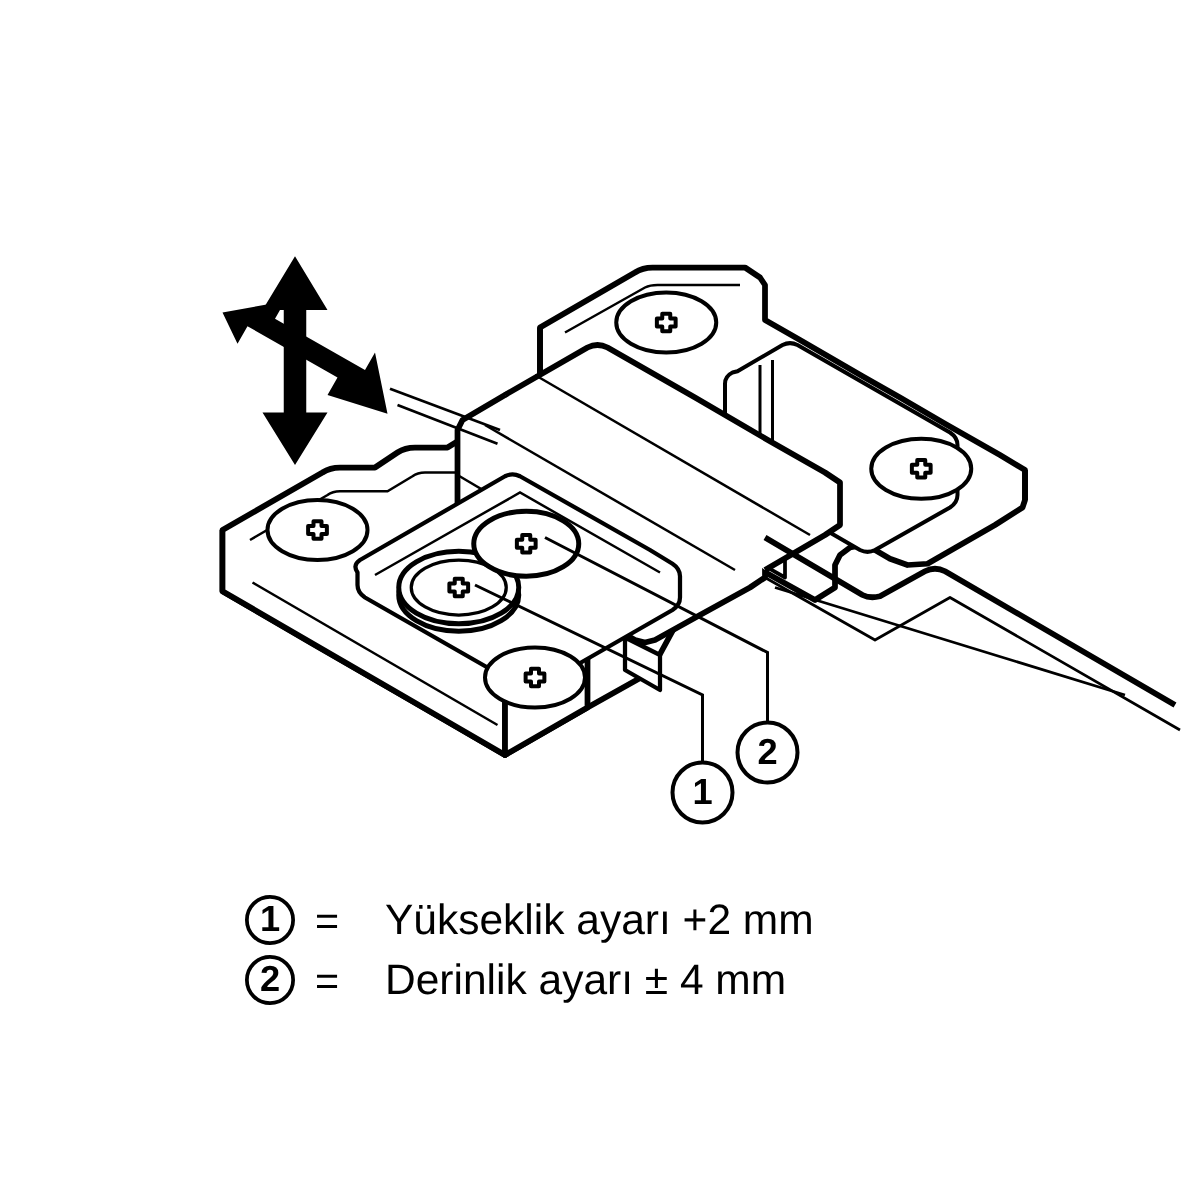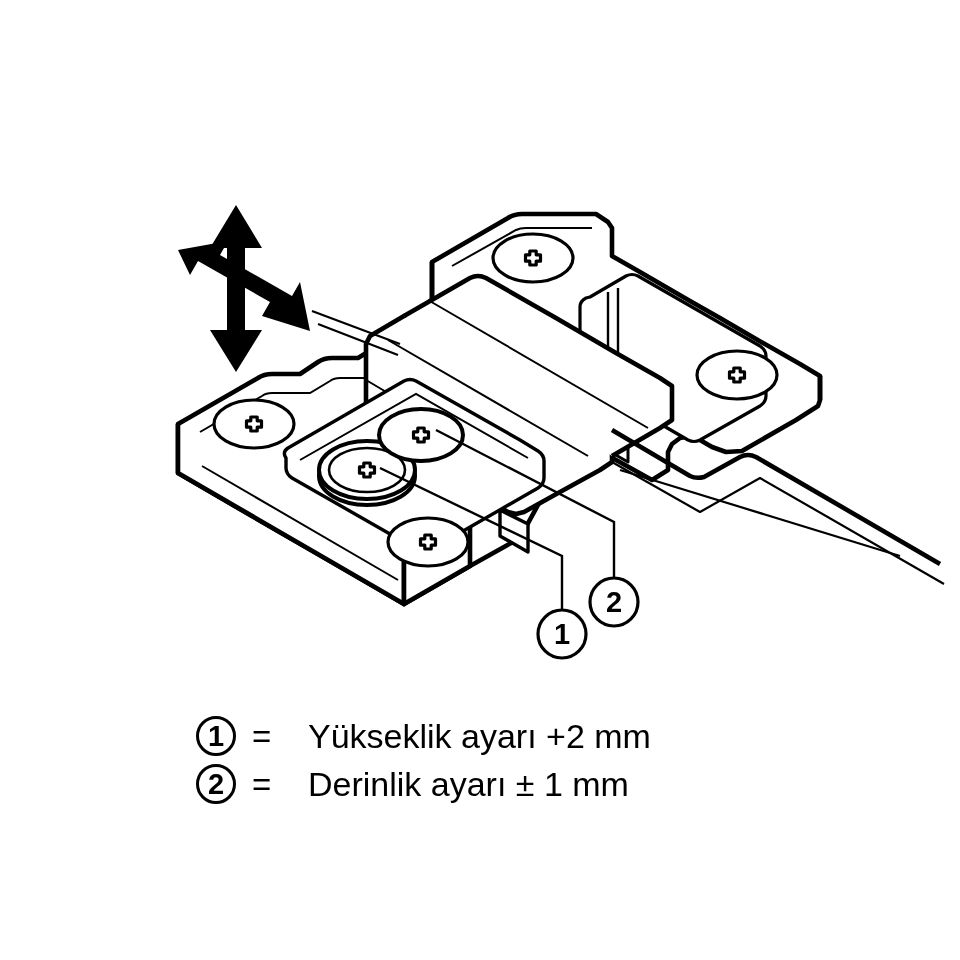--- a/index.html
+++ b/index.html
@@ -393,19 +393,19 @@
       <div class="legend-row">
         <span class="eq-sign"></span>
       </div>
     </div>
 
     <div class="legend-texts">
       <div class="legend-row">
         <span class="legend-label">Yükseklik ayarı +2 mm</span>
       </div>
       <div class="legend-row">
-        <span class="legend-label">Derinlik ayarı ± 1 mm</span>
+        <span class="legend-label">Derinlik ayarı ± 4 mm</span>
       </div>
     </div>
 
   </div>
 
 </div>
 
 </body></html>

